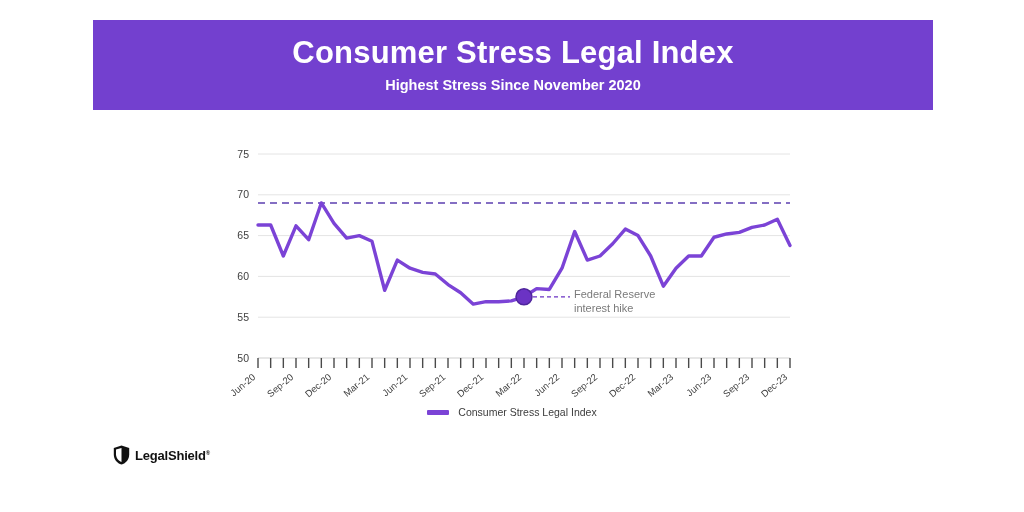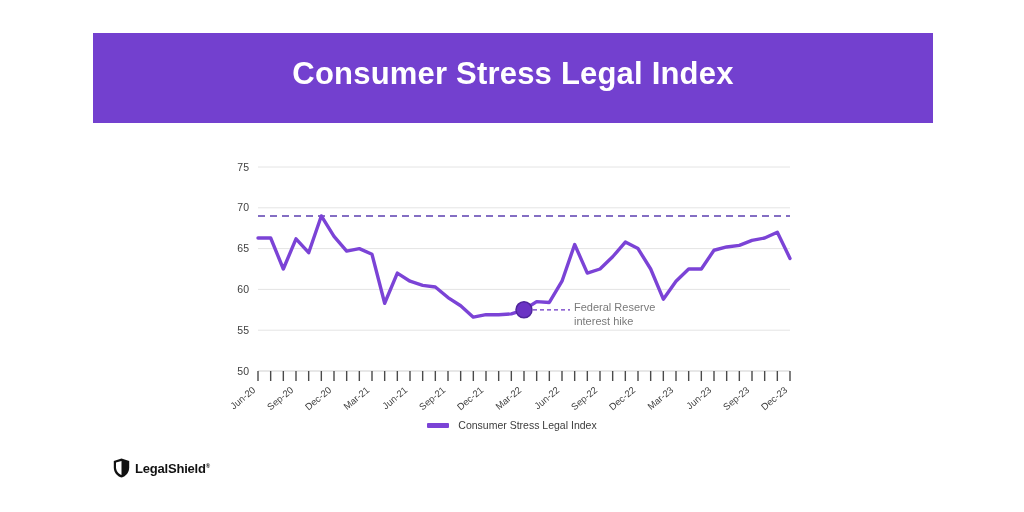--- a/index.html
+++ b/index.html
@@ -10,21 +10,21 @@
   body {
     width: 1024px;
     height: 512px;
     position: relative;
     overflow: hidden;
     font-family: "Liberation Sans", sans-serif;
     color: #333;
   }
   #stage {
     position: absolute;
-    left: 0; top: 15px;
+    left: 0; top: 2px;
     width: 1024px;
     height: 431px;
   }
 
   
   #header-banner {
     position: absolute;
     left: 93px;
     top: 18px;
     width: 840px;
@@ -132,20 +132,21 @@
     font-family: "Liberation Sans", sans-serif;
   }
 </style>
 </head>
 <body>
 
 <div id="stage">
 
   <div id="header-banner" style="background: rgb(115, 64, 207);">
     <div id="chart-title">Consumer Stress Legal Index</div>
+    <div id="chart-subtitle">Highest Stress Since November 2020</div>
   </div>
 
   <div id="plot-wrap">
     <svg id="plot-svg" width="1024" height="404">
       <g id="gridlines">
           <line x1="258" y1="248" x2="790" y2="248" stroke="#cfcfcf" stroke-width="1"></line>
           <line x1="258" y1="207.2" x2="790" y2="207.2" stroke="#e4e4e4" stroke-width="1"></line>
           <line x1="258" y1="166.39999999999998" x2="790" y2="166.39999999999998" stroke="#e4e4e4" stroke-width="1"></line>
           <line x1="258" y1="125.60000000000001" x2="790" y2="125.60000000000001" stroke="#e4e4e4" stroke-width="1"></line>
           <line x1="258" y1="84.79999999999998" x2="790" y2="84.79999999999998" stroke="#e4e4e4" stroke-width="1"></line>

